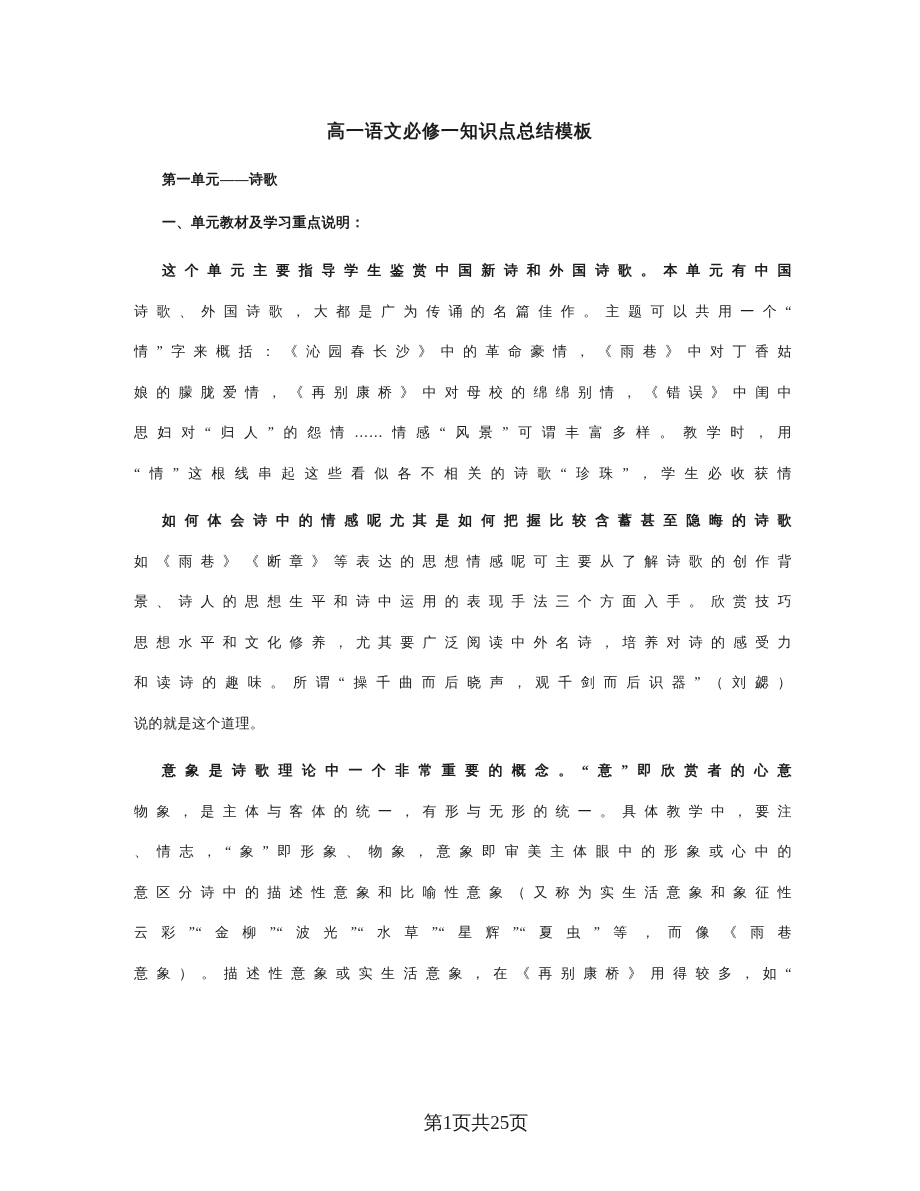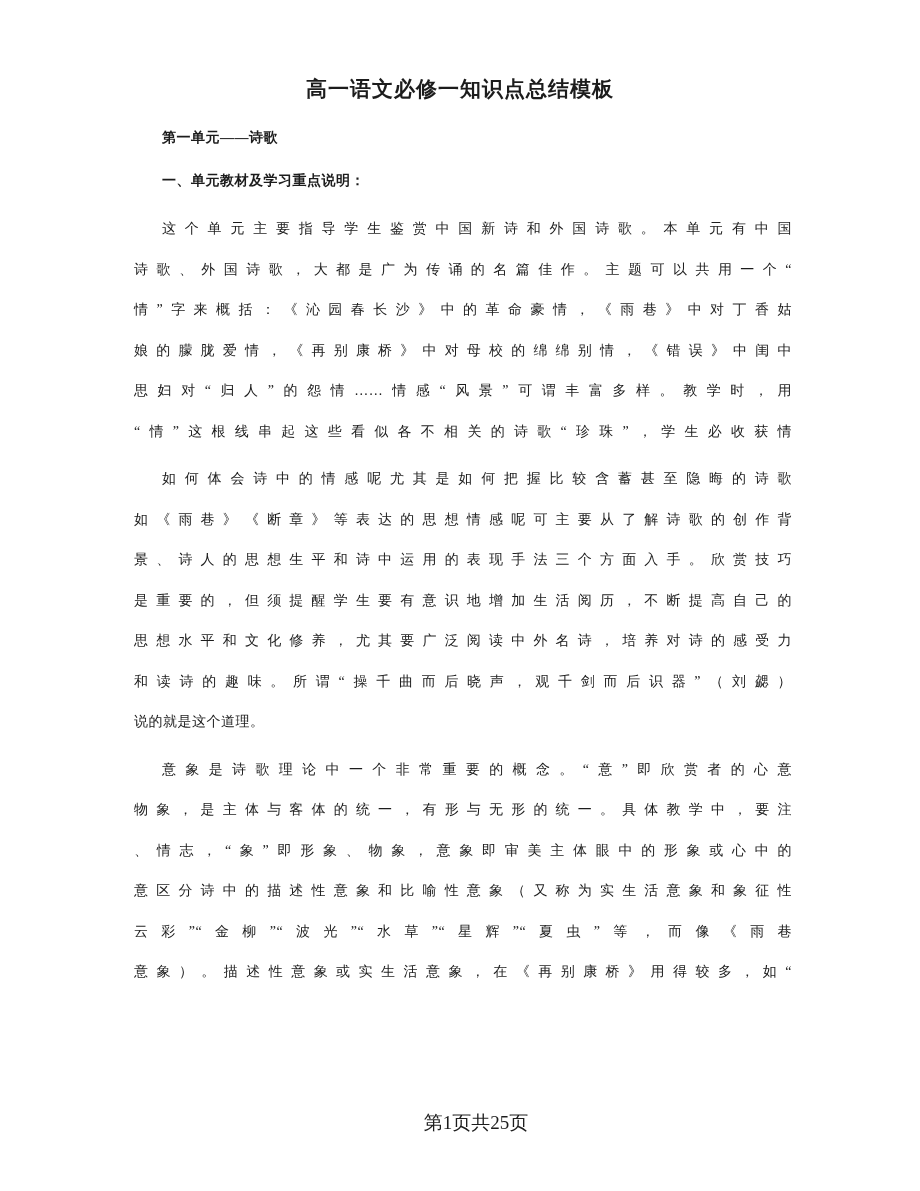--- a/index.html
+++ b/index.html
@@ -11,23 +11,23 @@
     position: relative;
     width: 920px;
     height: 1191px;
     background: #ffffff;
     font-family: "Liberation Serif", "DejaVu Serif", serif;
     color: #1c1c1c;
     overflow: hidden;
   }
   .doc-title {
     margin: 0;
-    padding-top: 70px;
+    padding-top: 112px;
     text-align: center;
-    font-size: 21px;
+    font-size: 18px;
     font-weight: 700;
     line-height: 38px;
     letter-spacing: 1px;
   }
   .content {
     margin: 8px 128px 0 134px;
   }
   .line {
     font-size: 14px;
     line-height: 40.5px;
@@ -38,20 +38,21 @@
     text-indent: 2em;
     line-height: 43px;
   }
   .body-line {
     text-align: justify;
     text-align-last: justify;
   }
   .para-first {
     text-indent: 2em;
     margin-top: 7px;
+    font-weight: bold;
   }
   .para-last {
     text-align: justify;
     text-align-last: left;
   }
   .footer {
     position: absolute;
     top: 1110px;
     left: 0;
     width: 100%;
@@ -72,21 +73,20 @@
       <div class="line heading">一、单元教材及学习重点说明：</div>
       <div class="line body-line para-first">这个单元主要指导学生鉴赏中国新诗和外国诗歌。本单元有中国</div>
       <div class="line body-line">诗歌、外国诗歌，大都是广为传诵的名篇佳作。主题可以共用一个“</div>
       <div class="line body-line">情”字来概括：《沁园春长沙》中的革命豪情，《雨巷》中对丁香姑</div>
       <div class="line body-line">娘的朦胧爱情，《再别康桥》中对母校的绵绵别情，《错误》中闺中</div>
       <div class="line body-line">思妇对“归人”的怨情……情感“风景”可谓丰富多样。教学时，用</div>
       <div class="line body-line">“情”这根线串起这些看似各不相关的诗歌“珍珠”，学生必收获情</div>
       <div class="line body-line para-first">如何体会诗中的情感呢尤其是如何把握比较含蓄甚至隐晦的诗歌</div>
       <div class="line body-line">如《雨巷》《断章》等表达的思想情感呢可主要从了解诗歌的创作背</div>
       <div class="line body-line">景、诗人的思想生平和诗中运用的表现手法三个方面入手。欣赏技巧</div>
-      <div class="line body-line">是重要的，但须提醒学生要有意识地增加生活阅历，不断提高自己的</div>
       <div class="line body-line">思想水平和文化修养，尤其要广泛阅读中外名诗，培养对诗的感受力</div>
       <div class="line body-line">和读诗的趣味。所谓“操千曲而后晓声，观千剑而后识器”（刘勰）</div>
       <div class="line body-line para-last">说的就是这个道理。</div>
       <div class="line body-line para-first">意象是诗歌理论中一个非常重要的概念。“意”即欣赏者的心意</div>
       <div class="line body-line">物象，是主体与客体的统一，有形与无形的统一。具体教学中，要注</div>
       <div class="line body-line">、情志，“象”即形象、物象，意象即审美主体眼中的形象或心中的</div>
       <div class="line body-line">意区分诗中的描述性意象和比喻性意象（又称为实生活意象和象征性</div>
       <div class="line body-line">云彩”“金柳”“波光”“水草”“星辉”“夏虫”等，而像《雨巷</div>
       <div class="line body-line">意象）。描述性意象或实生活意象，在《再别康桥》用得较多，如“</div>
     </div>

